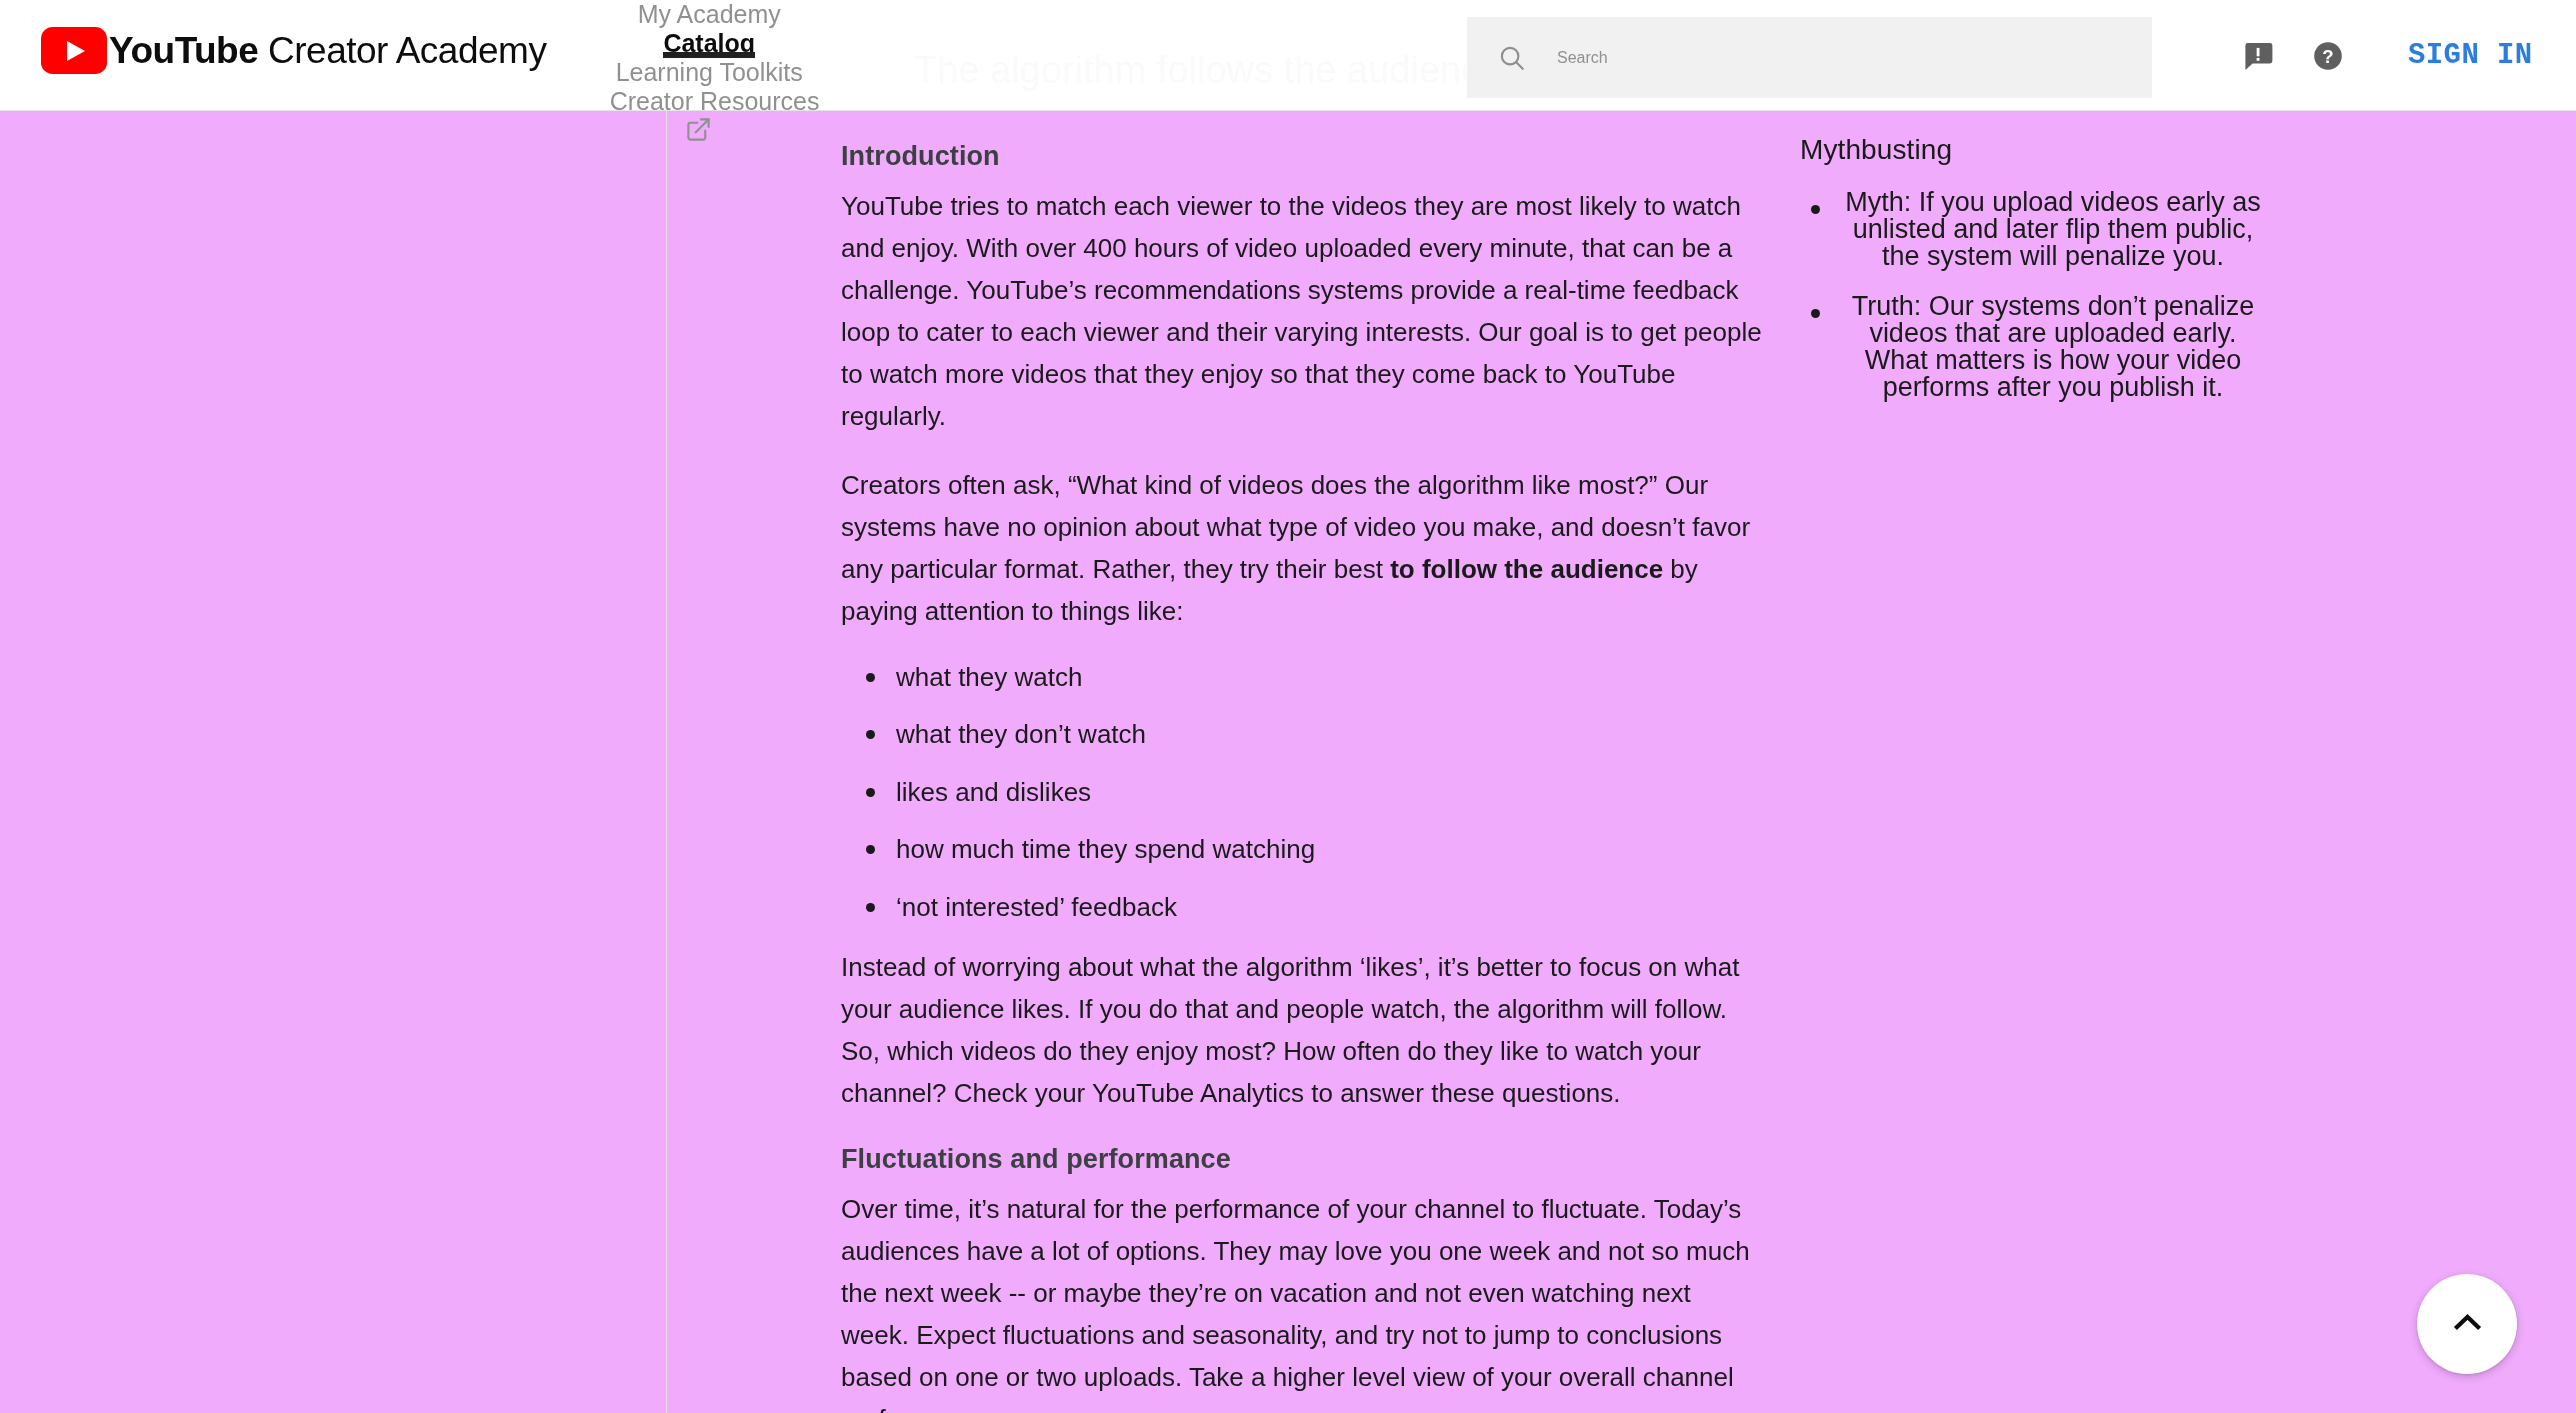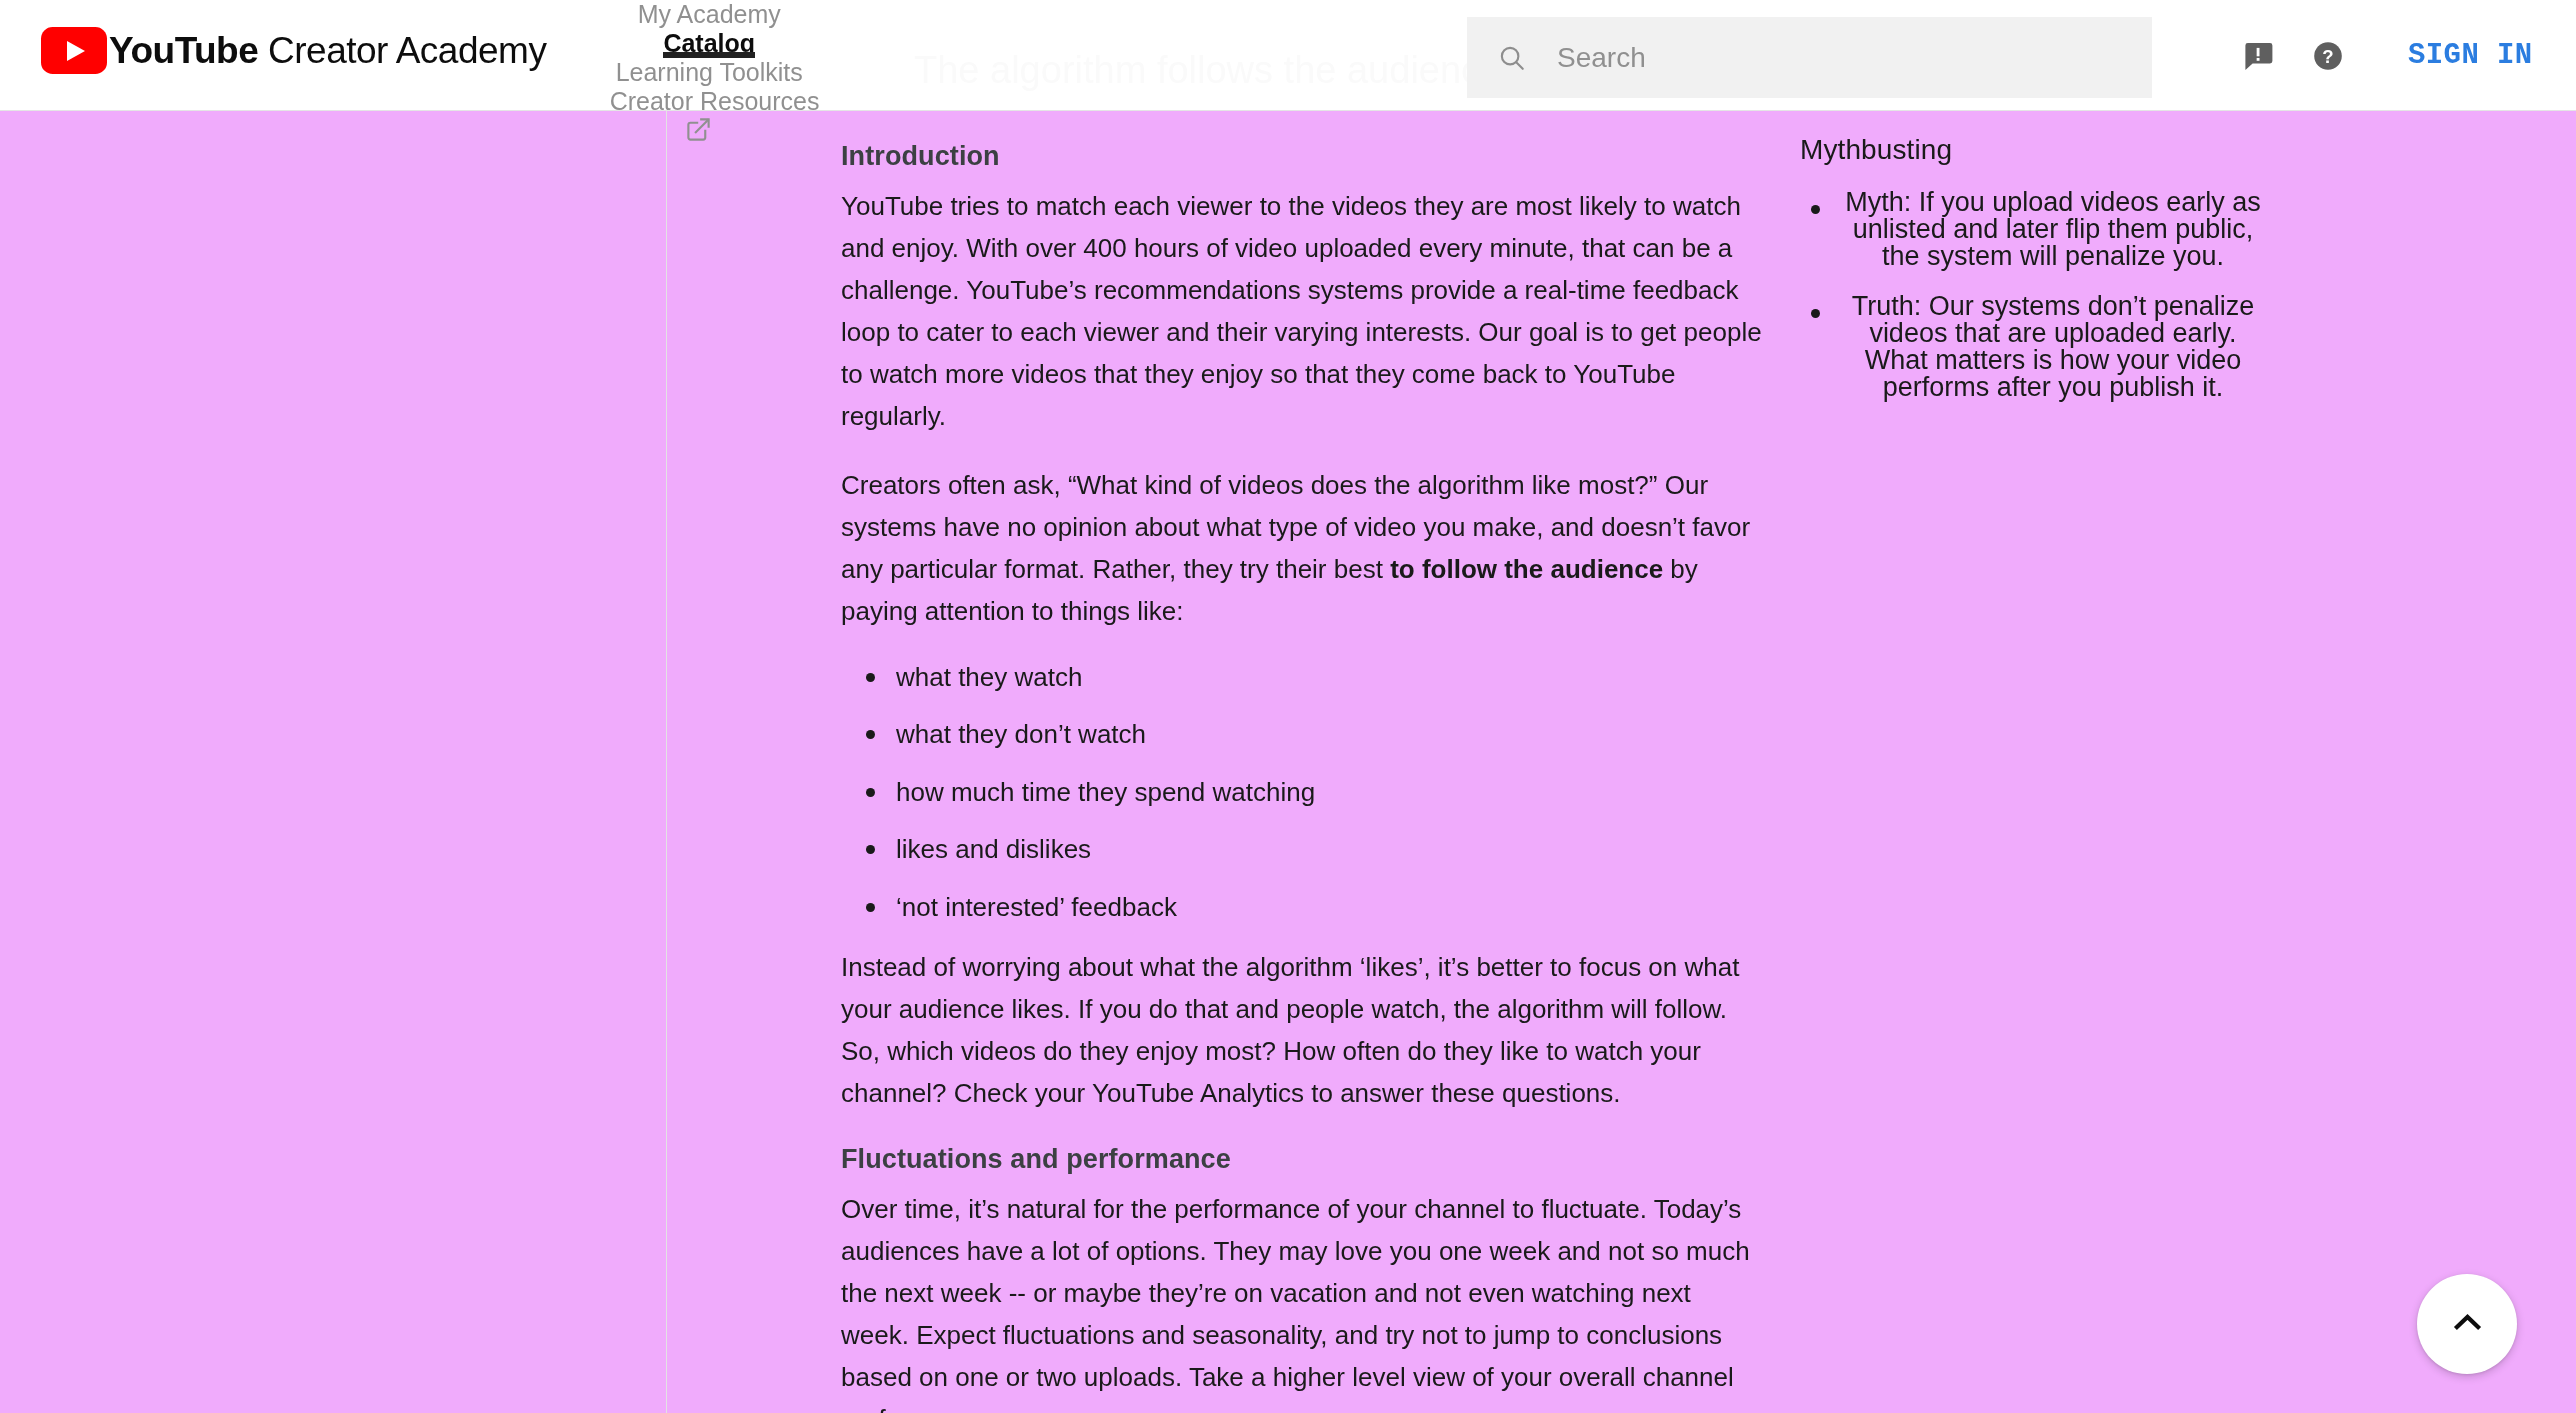--- a/index.html
+++ b/index.html
@@ -131,21 +131,21 @@
     align-items: center;
     cursor: text;
   }
   .search-icon { margin-left: 30px; flex: none; display: flex; }
   .search-input {
     border: none;
     outline: none;
     background: transparent;
     margin-left: 30px;
     font-family: "Liberation Sans", sans-serif;
-    font-size: 28px;
+    font-size: 16px;
     color: #333;
     width: 537px;
   }
   .search-input::placeholder { color: #909090; opacity: 1; }
 
   .header-actions {
     position: absolute;
     right: 38px;
     top: 0;
     height: 111px;
@@ -362,22 +362,22 @@
 
     <h2 class="section-head">Introduction</h2>
 
     <p>YouTube tries to match each viewer to the videos they are most likely to watch and enjoy. With over 400 hours of video uploaded every minute, that can be a challenge. YouTube’s recommendations systems provide a real-time feedback loop to cater to each viewer and their varying interests. Our goal is to get people to watch more videos that they enjoy so that they come back to YouTube regularly.</p>
 
     <p><span>Creators often ask, “What kind of videos does the algorithm like most?” Our systems have no opinion about what type of video you make, and doesn’t favor any particular format. Rather, they try their best </span><b>to follow the audience</b><span> by paying attention to things like:</span></p>
 
     <ul class="bullets">
       <li>what they watch</li>
       <li>what they don’t watch</li>
+      <li>likes and dislikes</li>
       <li>how much time they spend watching</li>
-      <li>likes and dislikes</li>
       <li>‘not interested’ feedback</li>
     </ul>
 
     <p>Instead of worrying about what the algorithm ‘likes’, it’s better to focus on what your audience likes. If you do that and people watch, the algorithm will follow. So, which videos do they enjoy most? How often do they like to watch your channel? Check your YouTube Analytics to answer these questions.</p>
 
     <h2 class="section-head">Fluctuations and performance</h2>
 
     <p>Over time, it’s natural for the performance of your channel to fluctuate. Today’s audiences have a lot of options. They may love you one week and not so much the next week -- or maybe they’re on vacation and not even watching next week. Expect fluctuations and seasonality, and try not to jump to conclusions based on one or two uploads. Take a higher level view of your overall channel performance.</p>
   </article>
 

